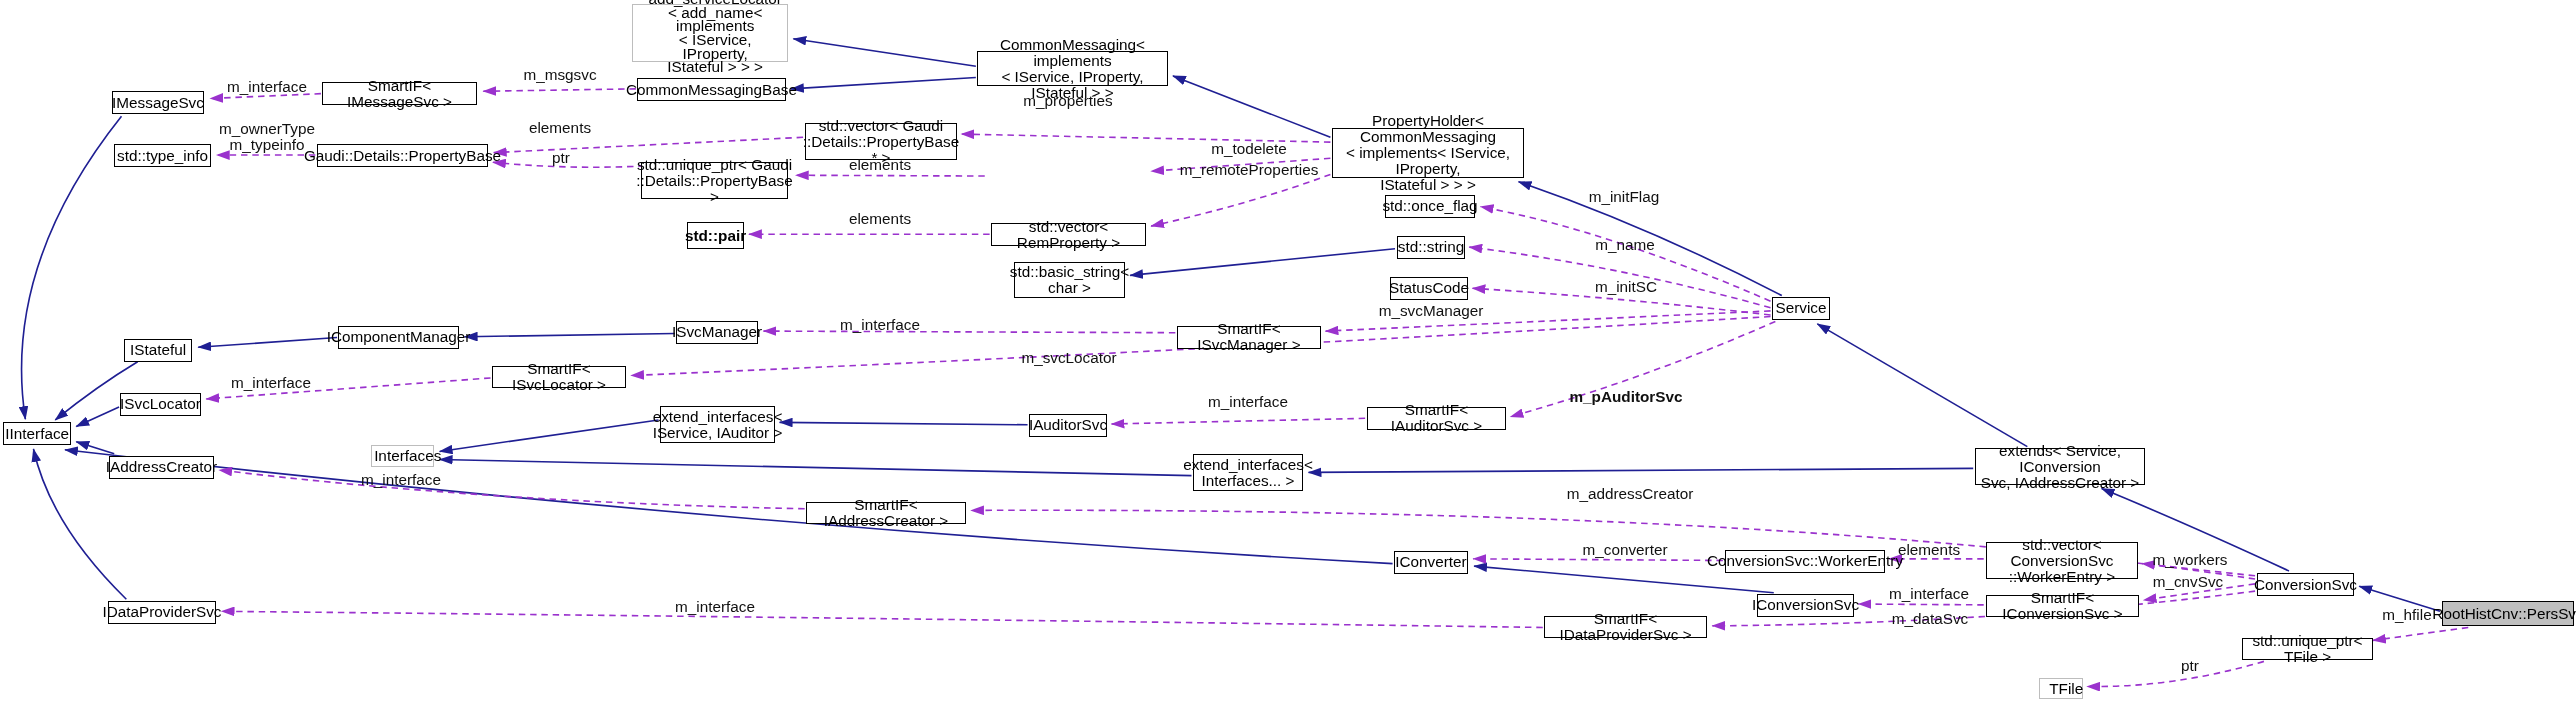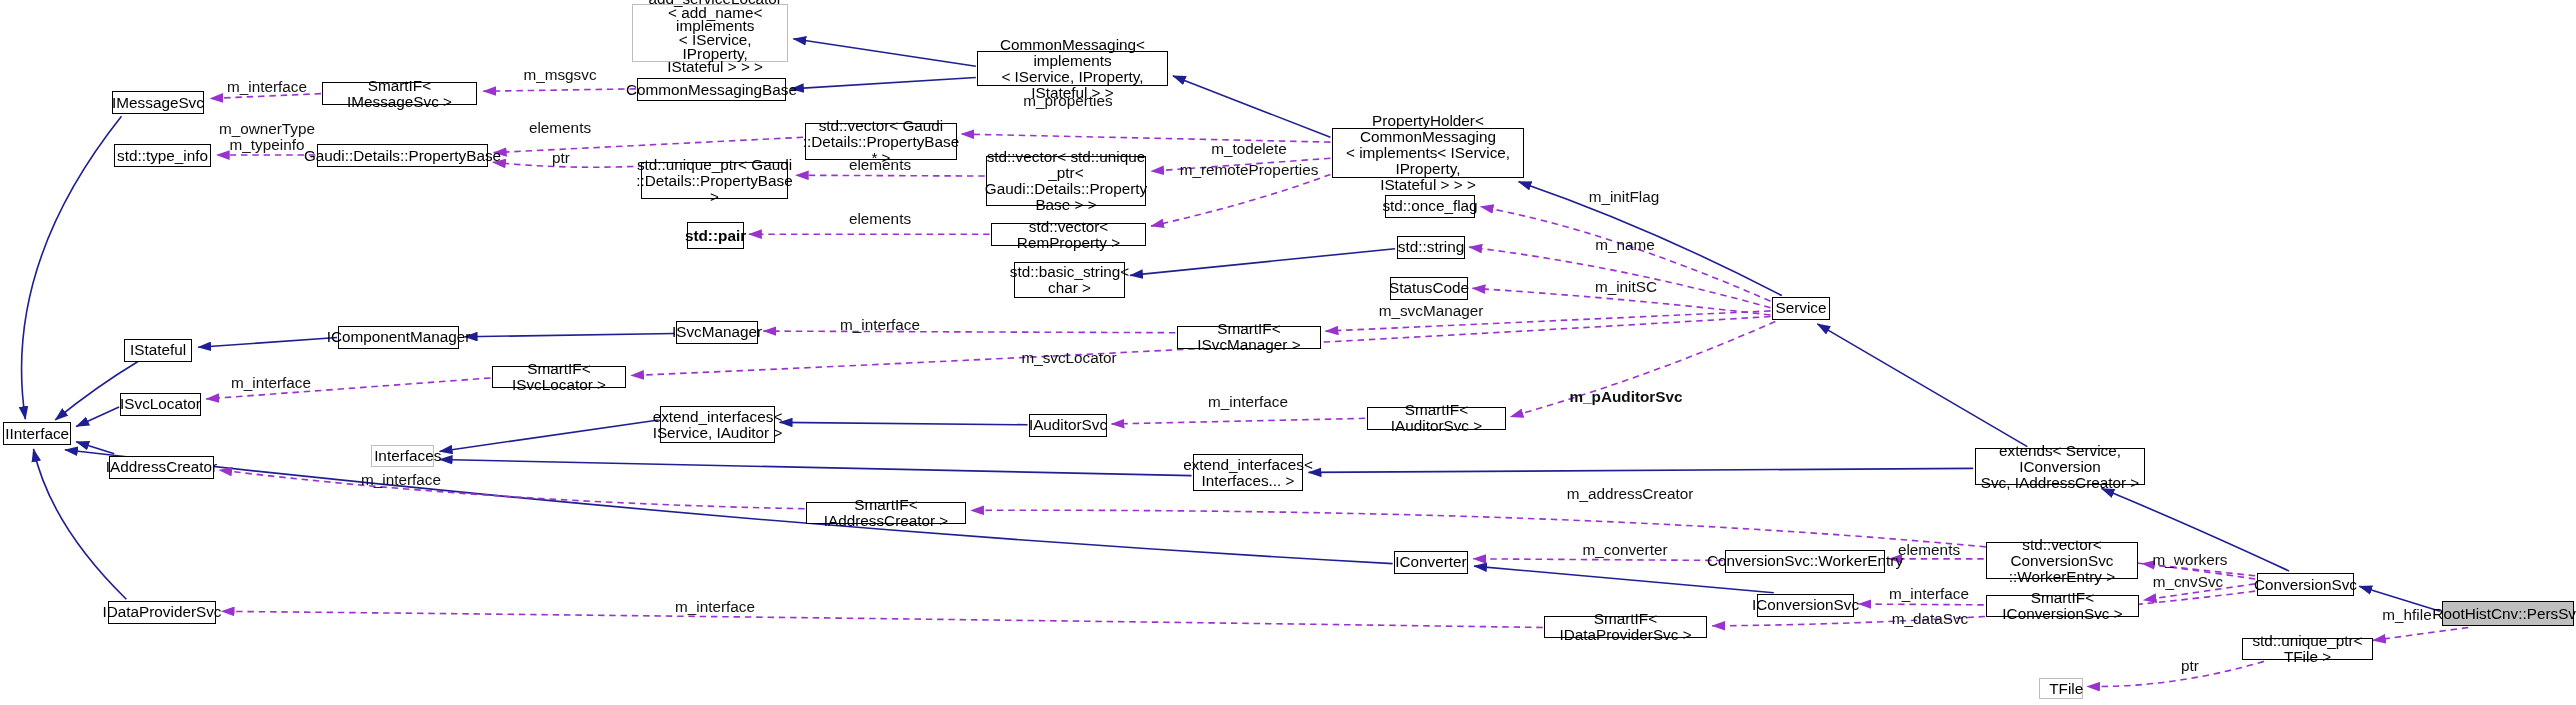--- a/index.html
+++ b/index.html
@@ -95,23 +95,20 @@
   <div class="node" style="left:322px;top:82px;width:155px;height:23.4px;">SmartIF&lt; IMessageSvc &gt;</div>
   <div class="node" style="left:114px;top:144px;width:97px;height:23.4px;">std::type_info</div>
   <div class="node" style="left:317px;top:144px;width:171px;height:23.4px;">Gaudi::Details::PropertyBase</div>
   <div class="node" style="left:805px;top:123px;width:152px;height:37px;">std::vector&lt; Gaudi
 ::Details::PropertyBase * &gt;</div>
   <div class="node" style="left:1332px;top:128px;width:192px;height:50px;">PropertyHolder&lt; CommonMessaging
 &lt; implements&lt; IService, IProperty,
 IStateful &gt; &gt; &gt;</div>
   <div class="node" style="left:641px;top:162px;width:147px;height:37px;">std::unique_ptr&lt; Gaudi
 ::Details::PropertyBase &gt;</div>
-  <div class="node" style="left:986px;top:156px;width:160px;height:50px;">std::vector&lt; std::unique
-_ptr&lt; Gaudi::Details::Property
-Base &gt; &gt;</div>
   <div class="node" style="left:687px;top:222px;width:57px;height:27px;font-weight:bold;">std::pair</div>
   <div class="node" style="left:991px;top:223px;width:155px;height:23.4px;">std::vector&lt; RemProperty &gt;</div>
   <div class="node" style="left:1385px;top:195px;width:90px;height:22.6px;">std::once_flag</div>
   <div class="node" style="left:1397px;top:236px;width:68px;height:22.6px;">std::string</div>
   <div class="node" style="left:1014px;top:262px;width:111px;height:36px;">std::basic_string&lt;
 char &gt;</div>
   <div class="node" style="left:1390px;top:277px;width:78px;height:22.6px;">StatusCode</div>
   <div class="node" style="left:1772px;top:297px;width:58px;height:22.6px;">Service</div>
   <div class="node" style="left:124px;top:339px;width:68px;height:22.6px;">IStateful</div>
   <div class="node" style="left:338px;top:326px;width:121px;height:22.6px;">IComponentManager</div>

